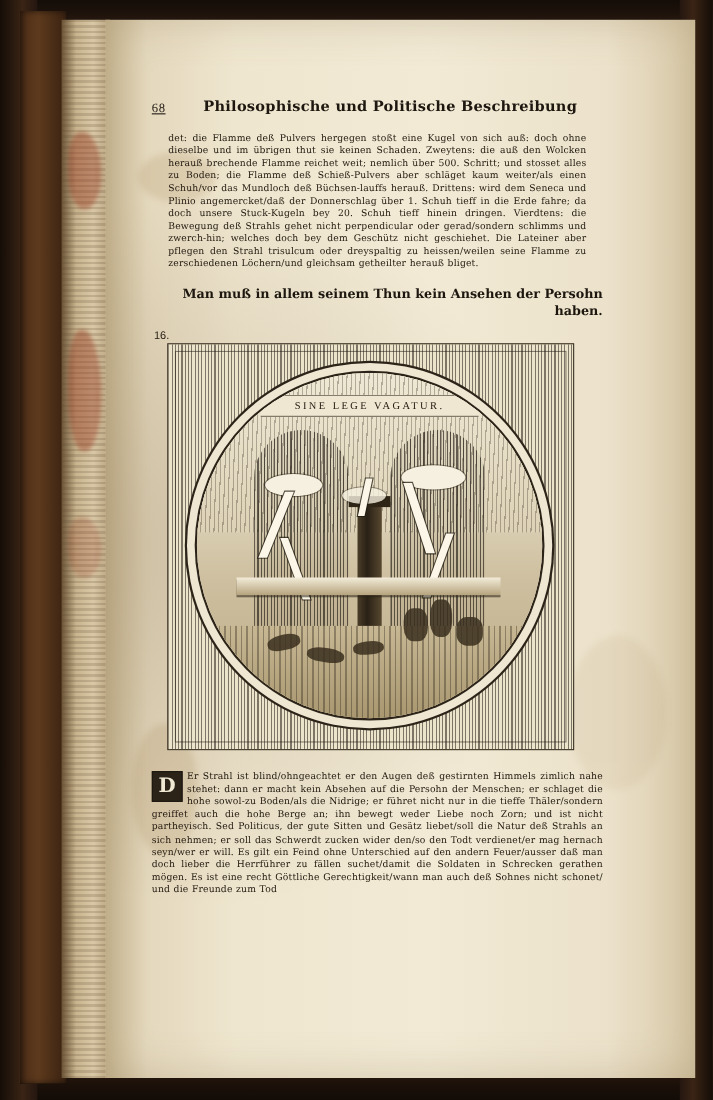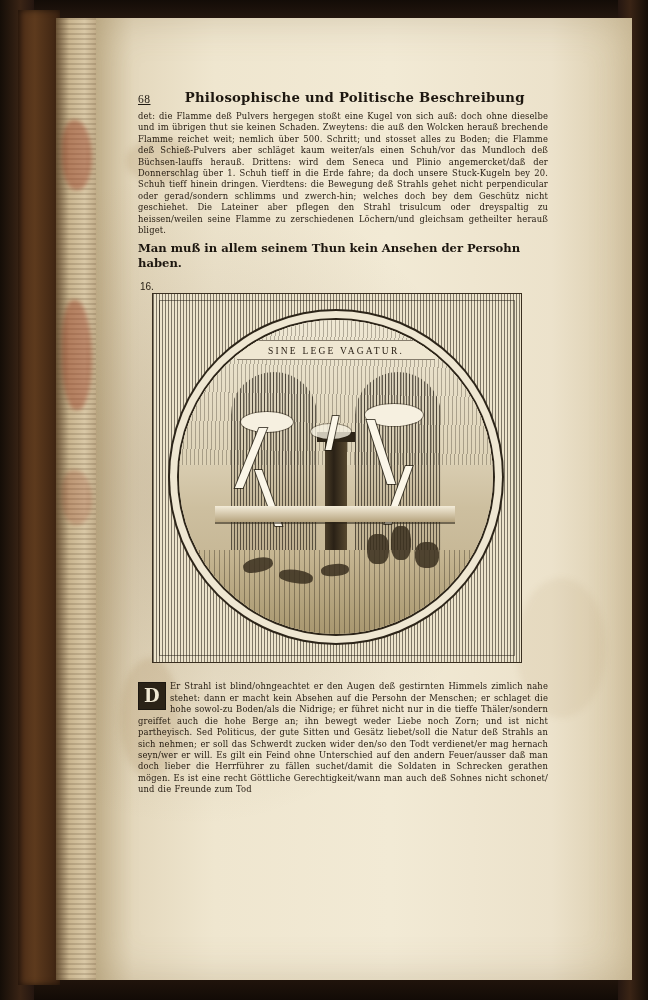--- a/index.html
+++ b/index.html
@@ -132,35 +132,35 @@
   
   .body-text {
     font-family: "DejaVu Serif", serif;
     font-size: 8.4px;
     line-height: 11.4px;
     text-align: justify;
     color: #22190f;
     letter-spacing: .15px;
     word-spacing: .4px;
   }
-  .body-text p { margin: 0; }
+  .body-text p { margin: 15px; }
 
   
   .sect-title {
     margin-top: 9px;
     text-align: center;
     font-family: "DejaVu Serif", serif;
     font-weight: bold;
     font-size: 16.5px;
     letter-spacing: .4px;
     color: #1b150e;
   }
   .sect-sub {
     margin-top: 5px;
-    text-align: left;
+    text-align: right;
     font-family: "DejaVu Serif", serif;
     font-weight: bold;
     font-size: 11.6px;
     line-height: 15px;
     color: #1d1710;
   }
 
   
   .plate-wrap {
     position: relative;

